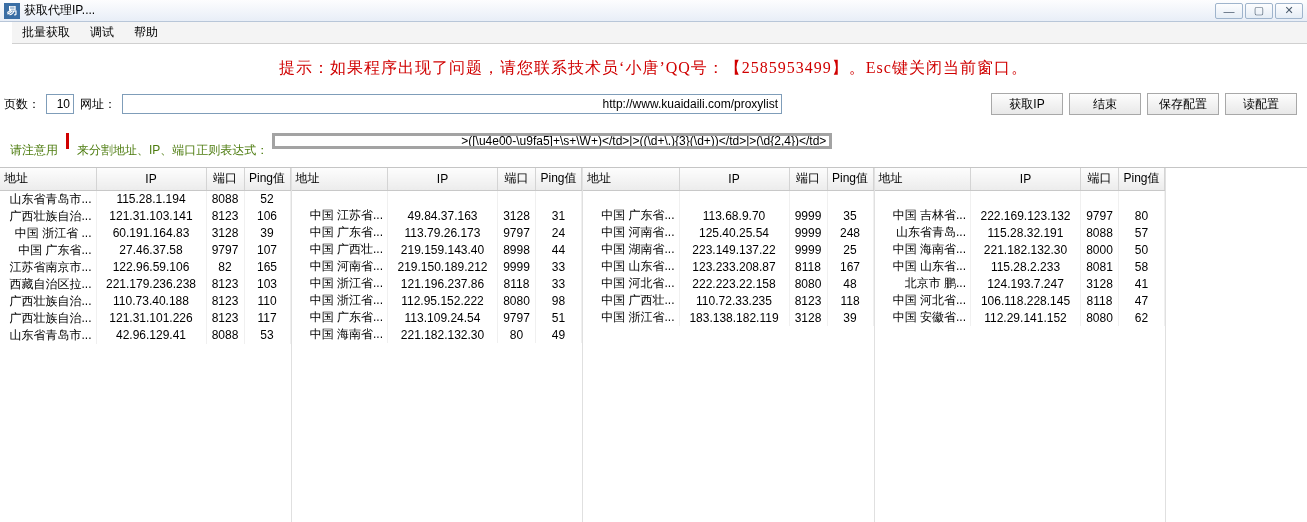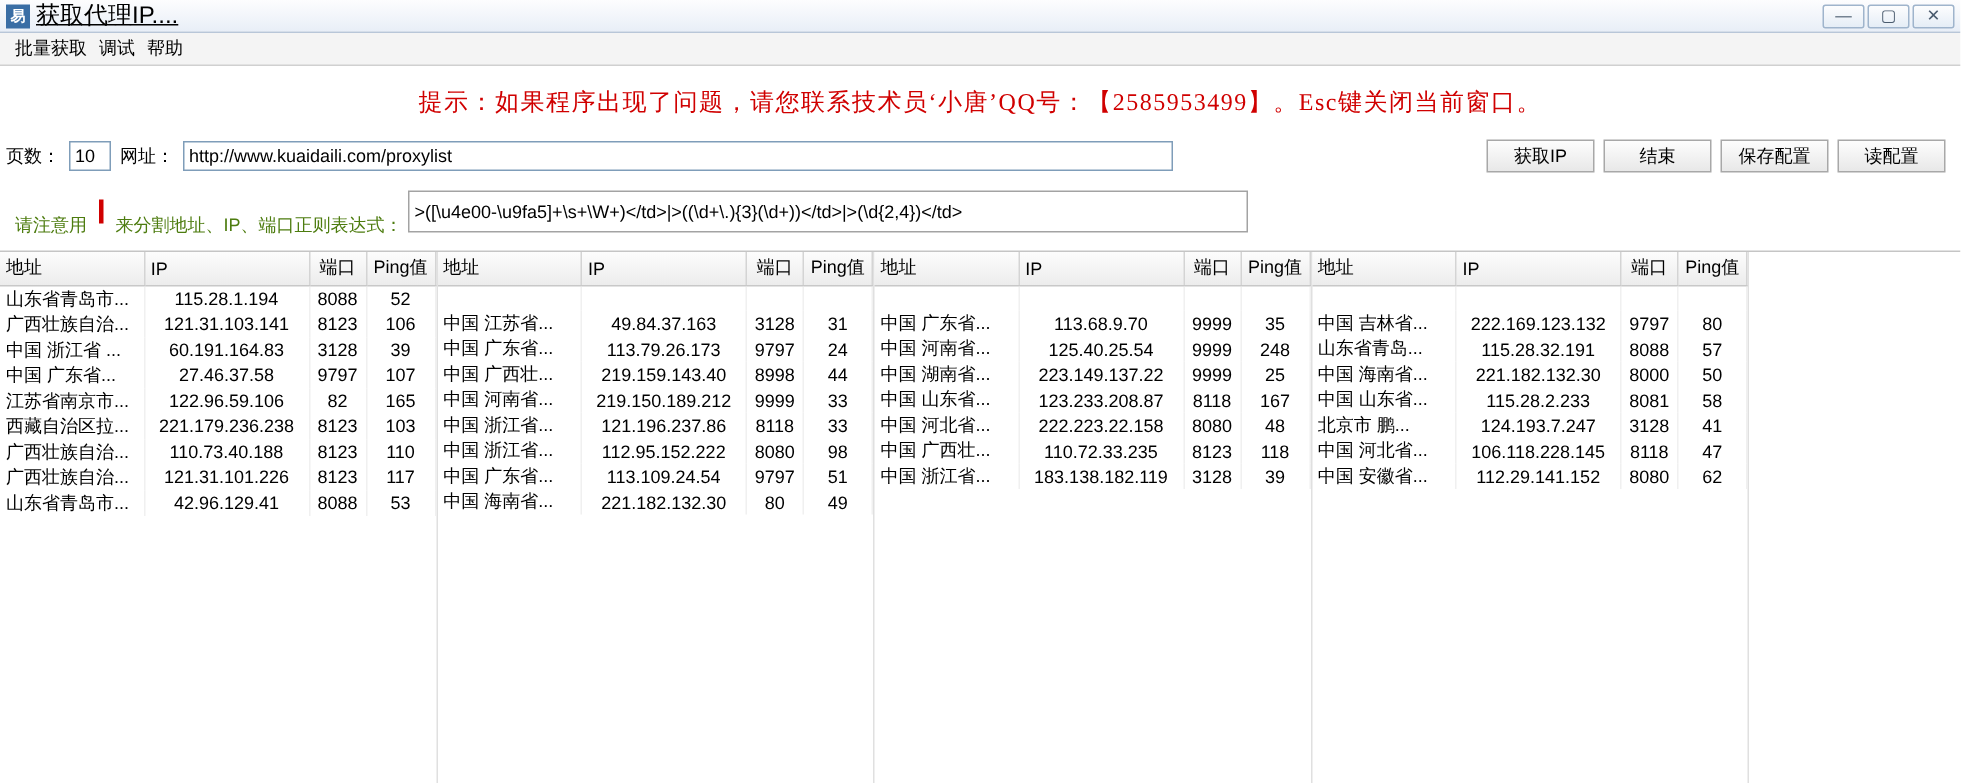--- a/index.html
+++ b/index.html
@@ -1,46 +1,46 @@
 <!DOCTYPE html>
 <html><head>
 <meta charset="utf-8">
 <style>
 * { box-sizing: border-box; margin: 0; padding: 0; }
 body { font-family: "SimSun", "宋体", Arial, sans-serif; font-size: 12px; background: #fff; color: #000; }
 .titlebar { background: linear-gradient(#fdfdfe, #e8eef7); height: 22px; display: flex; align-items: center; padding: 0 4px; border-bottom: 1px solid #b8c6d8; }
 .titlebar-icon { width: 16px; height: 16px; background: #3a6ea5; margin-right: 4px; display: flex; align-items: center; justify-content: center; color: #fff; font-size: 10px; font-weight: bold; }
-.titlebar-text { flex: 1; font-size: 16px; text-decoration: underline; }
+.titlebar-text { flex: 1; font-size: 12px; }
 .winbtns { display: flex; gap: 2px; }
 .winbtn { width: 28px; height: 16px; border: 1px solid #9fb4cc; background: linear-gradient(#fdfdfe, #e5edf6); display: flex; align-items: center; justify-content: center; cursor: pointer; font-size: 11px; color: #4a5b6e; border-radius: 2px; }
-.menubar { height: 22px; display: flex; align-items: center; padding: 0 6px; background: #f4f4f4; border-bottom: 1px solid #d0d0d0; }
+.menubar { height: 22px; display: flex; align-items: center; padding: 0 6px; gap: 12px; background: #f4f4f4; border-bottom: 1px solid #d0d0d0; margin-left: 12px; }
 .menuitem { cursor: pointer; padding: 2px 4px; }
 .hint { text-align: center; color: #d00000; font-size: 16px; font-family: "SimSun", serif; padding: 14px 0 10px 0; letter-spacing: 1px; }
 .toolbar { display: flex; align-items: center; padding: 4px 10px 8px 4px; gap: 6px; }
 .toolbar label { white-space: nowrap; }
-.inp { border: 1px solid #7f9db9; height: 20px; padding: 0 3px; font-size: 12px; font-family: inherit; }
+.inp { border: 1px solid #7f9db9; height: 20px; padding: 0 3px; font-size: 12px; font-family: inherit; text-align: right; }
 .inp.pages { width: 28px; }
 .inp.url { width: 660px; }
 .spacer { flex: 1; }
 .btn { min-width: 72px; height: 22px; border: 1px solid #a8a8a8; background: linear-gradient(#fdfdfd, #e8e8e8); cursor: pointer; font-size: 12px; font-family: inherit; padding: 0 10px; }
 .regexrow { display: flex; align-items: center; padding: 0 10px 8px 10px; gap: 4px; }
 .red { color: #4d7c0f; margin-top: 19px; }
 .redbar { width: 3px; height: 16px; background: #d00000; display: inline-block; margin: 0 4px; }
-.inp.regex { width: 560px; border: 1px solid #a3a3a3; height: 28px; padding: 0 3px; font-family: inherit; }
+.inp.regex { width: 560px; border: 3px solid #a3a3a3; height: 16px; padding: 0 3px; font-family: inherit; }
 .tables { display: flex; border-top: 1px solid #c5c5c5; height: 368px; overflow: hidden; }
 .tbl { border-right: 1px solid #e0e0e0; }
 table { border-collapse: collapse; table-layout: fixed; }
 th { background: linear-gradient(#fdfdfd, #ececec); border-right: 1px solid #d4d4d4; border-bottom: 1px solid #c8c8c8; height: 22px; font-weight: normal; text-align: center; padding: 0 4px; font-size: 12px; }
 td { border-right: 1px solid #f0f0f0; height: 17px; padding: 0 4px; font-size: 12px; white-space: nowrap; overflow: hidden; text-overflow: ellipsis; }
 .c-addr { width: 96px; text-align: left; }
-.c-ip { width: 110px; text-align: left; }
+.c-ip { width: 110px; text-align: center; }
 .c-port { width: 38px; text-align: center; }
 .c-ping { width: 46px; text-align: center; }
 td.c-ip, td.c-port, td.c-ping { text-align: center; }
-td.c-addr { text-align: left; }
+td.c-addr { text-align: right; }
 </style>
 </head>
 <body>
 
 <div class="titlebar">
   <div class="titlebar-icon">易</div>
   <div class="titlebar-text">获取代理IP....</div>
   <div class="winbtns">
     <div class="winbtn">―</div>
     <div class="winbtn">▢</div>

